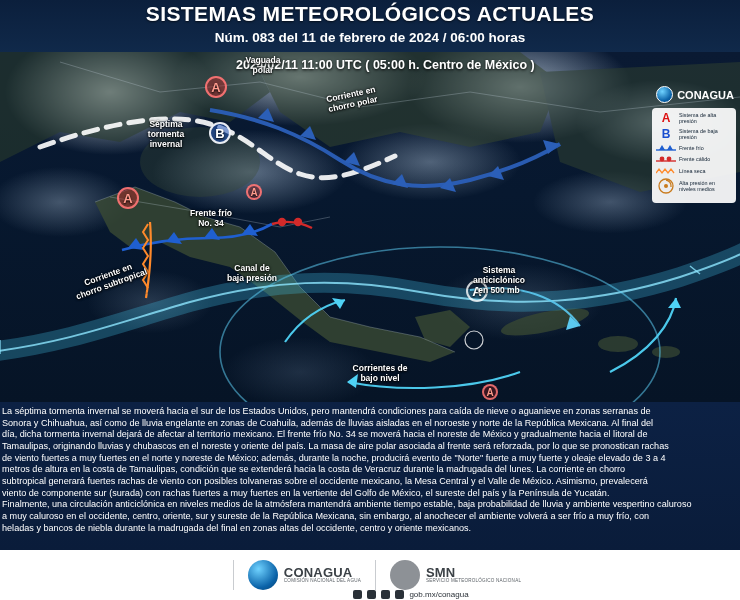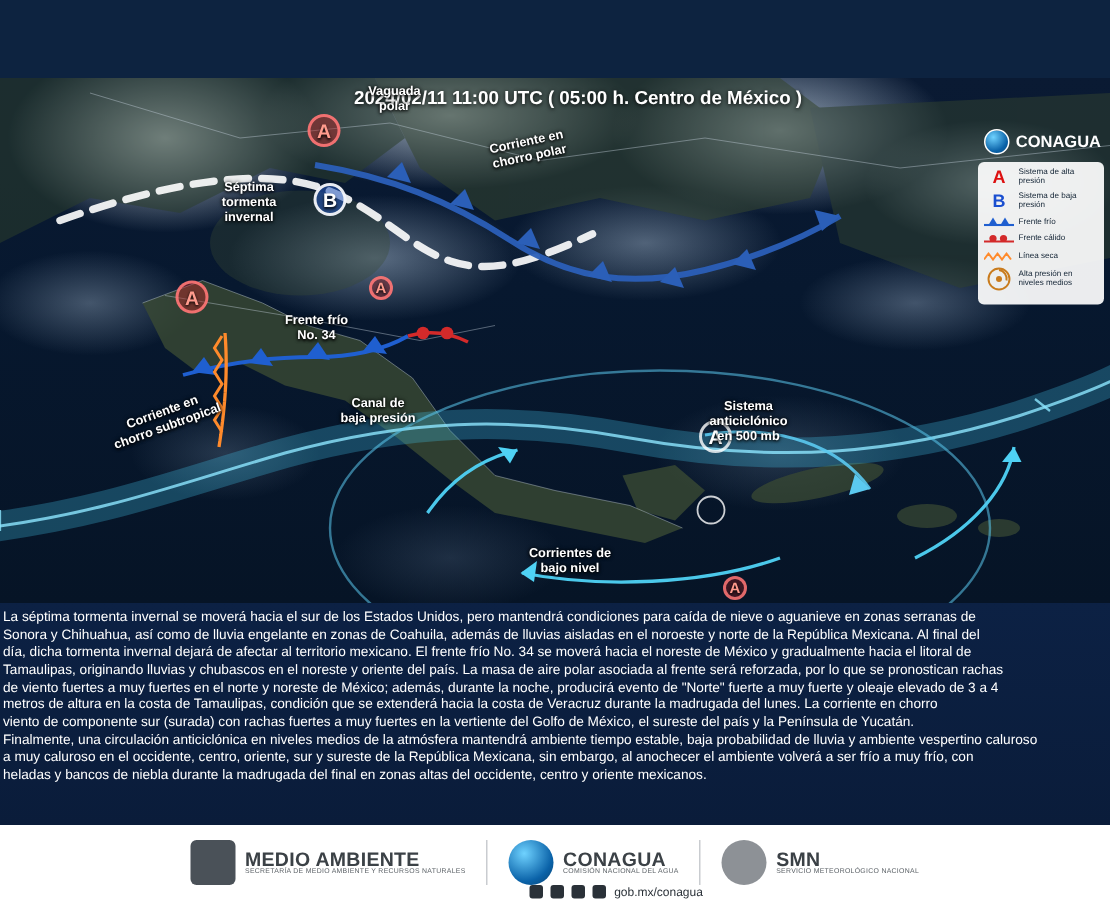--- a/index.html
+++ b/index.html
@@ -150,20 +150,24 @@
     text-align:center; font-size:8px; color:#2a3138;
     display:flex; align-items:center; justify-content:center; gap:5px;margin-left:41px;
   }
   .sicon { width:9px; height:9px; background:#2a3138; border-radius:2px; display:inline-block; }
 </style>
 </head>
 <body>
 
 <div id="root">
 
+  <div class="header">
+    <div class="header-title">SISTEMAS METEOROLÓGICOS ACTUALES</div>
+    <div class="header-sub">Núm. 083 del 11 de febrero de 2024 / 06:00 horas</div>
+  </div>
 
   <div class="map">
     <div class="sat"></div>
 
     <svg class="land" viewBox="0 0 740 350" preserveAspectRatio="none">
 
       <g opacity="0.55">
         <path d="M0,0 L250,0 L270,40 L230,70 L180,60 L120,90 L60,80 L0,110 Z" fill="#2c3e2c"></path>
         <path d="M250,0 L520,0 L560,30 L540,80 L470,95 L400,80 L330,95 L280,60 Z" fill="#35452f"></path>
         <path d="M540,20 L740,10 L740,120 L640,140 L560,110 Z" fill="#2f4030"></path>
@@ -330,36 +334,30 @@
     </div>
   </div>
 
   <div class="textblock">
     <p class="tb-line">La séptima tormenta invernal se moverá hacia el sur de los Estados Unidos, pero mantendrá condiciones para caída de nieve o aguanieve en zonas serranas de</p>
     <p class="tb-line">Sonora y Chihuahua, así como de lluvia engelante en zonas de Coahuila, además de lluvias aisladas en el noroeste y norte de la República Mexicana. Al final del</p>
     <p class="tb-line">día, dicha tormenta invernal dejará de afectar al territorio mexicano. El frente frío No. 34 se moverá hacia el noreste de México y gradualmente hacia el litoral de</p>
     <p class="tb-line">Tamaulipas, originando lluvias y chubascos en el noreste y oriente del país. La masa de aire polar asociada al frente será reforzada, por lo que se pronostican rachas</p>
     <p class="tb-line">de viento fuertes a muy fuertes en el norte y noreste de México; además, durante la noche, producirá evento de "Norte" fuerte a muy fuerte y oleaje elevado de 3 a 4</p>
     <p class="tb-line">metros de altura en la costa de Tamaulipas, condición que se extenderá hacia la costa de Veracruz durante la madrugada del lunes. La corriente en chorro</p>
+    <p class="tb-line">subtropical generará fuertes rachas de viento con posibles tolvaneras sobre el occidente mexicano, la Mesa Central y el Valle de México. Asimismo, prevalecerá</p>
     <p class="tb-line">viento de componente sur (surada) con rachas fuertes a muy fuertes en la vertiente del Golfo de México, el sureste del país y la Península de Yucatán.</p>
     <p class="tb-line">Finalmente, una circulación anticiclónica en niveles medios de la atmósfera mantendrá ambiente tiempo estable, baja probabilidad de lluvia y ambiente vespertino caluroso</p>
     <p class="tb-line">a muy caluroso en el occidente, centro, oriente, sur y sureste de la República Mexicana, sin embargo, al anochecer el ambiente volverá a ser frío a muy frío, con</p>
     <p class="tb-line">heladas y bancos de niebla durante la madrugada del final en zonas altas del occidente, centro y oriente mexicanos.</p>
   </div>
 
   <div class="footer">
     <div class="footer-inner">
       <div class="footer-spacer"></div>
-      <div class="logo-group">
-        <span class="logo-mark eagle"></span>
-        <span class="logo-text">
-          <div class="t1">MEDIO AMBIENTE</div>
-          <div class="t2">SECRETARÍA DE MEDIO AMBIENTE Y RECURSOS NATURALES</div>
-        </span>
-      </div>
       <span class="divider"></span>
       <div class="logo-group">
         <span class="logo-mark blue"></span>
         <span class="logo-text">
           <div class="t1">CONAGUA</div>
           <div class="t2">COMISIÓN NACIONAL DEL AGUA</div>
         </span>
       </div>
       <span class="divider"></span>
       <div class="logo-group">

